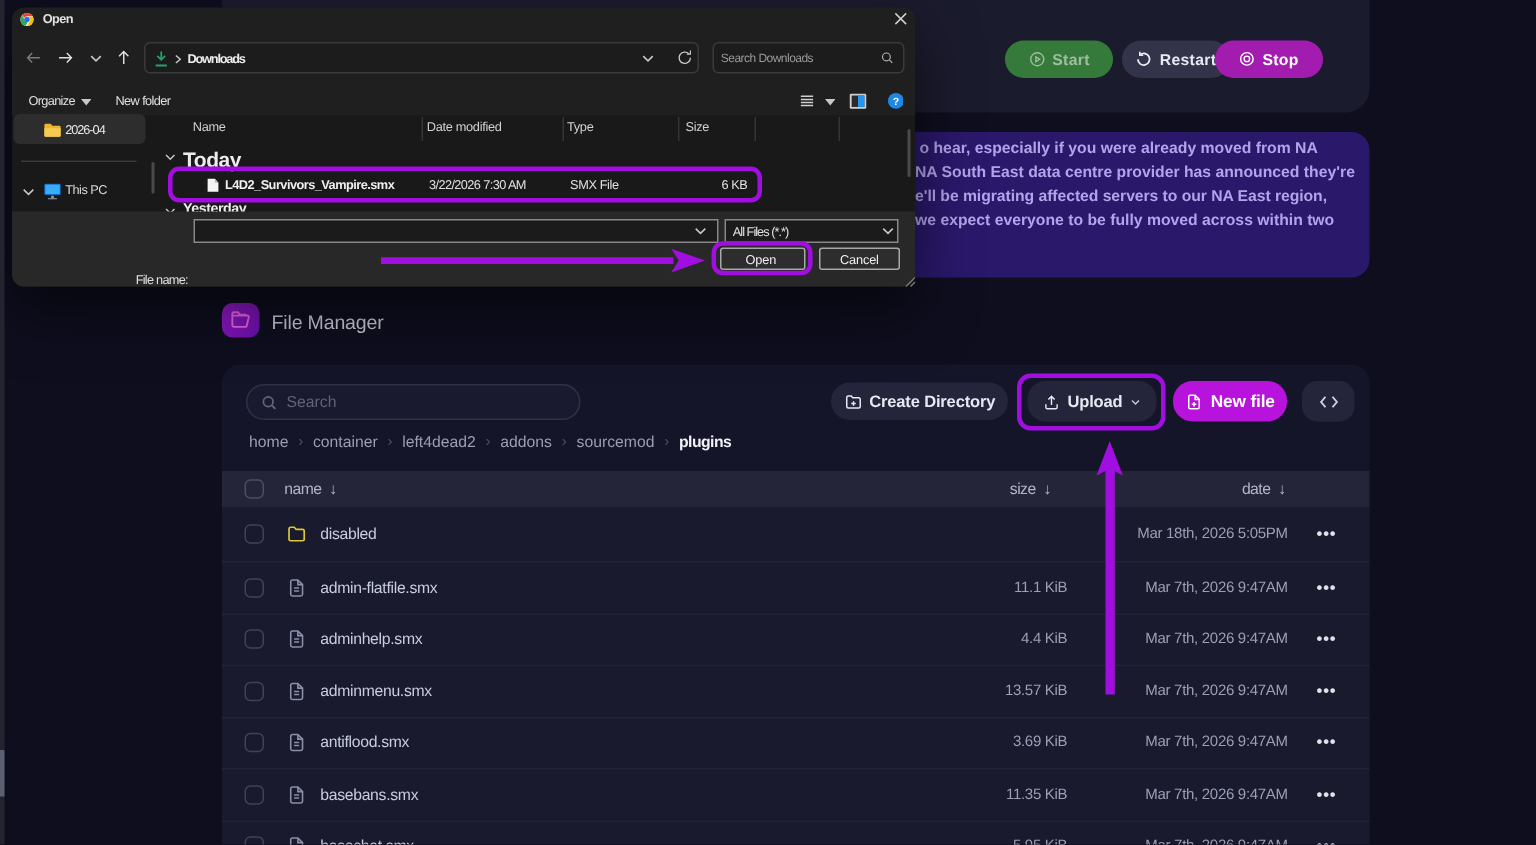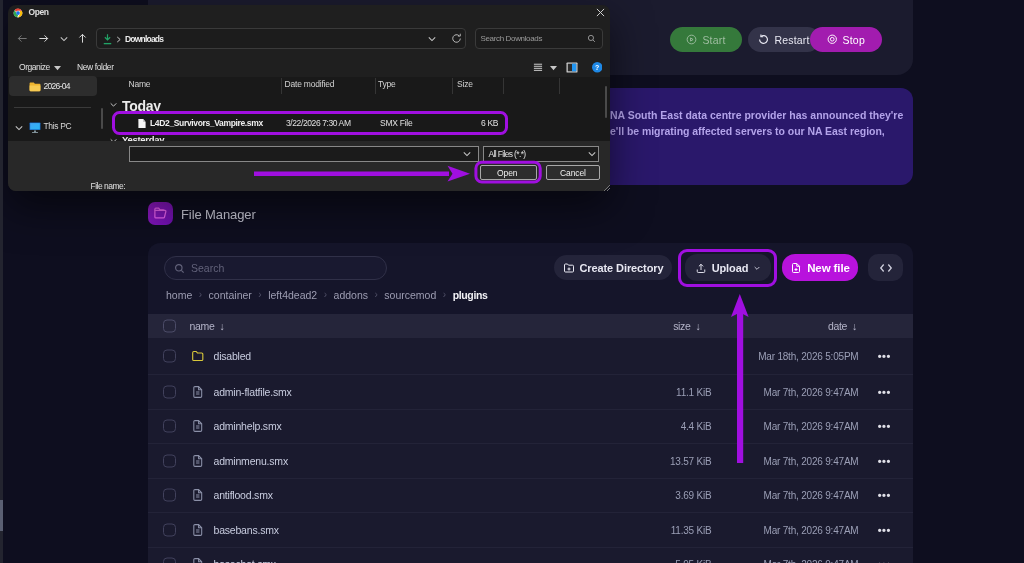--- a/index.html
+++ b/index.html
@@ -3,21 +3,21 @@
 <meta charset="utf-8">
 <style>
   * { margin:0; padding:0; box-sizing:border-box; }
   html,body { width:1024px; height:563px; overflow:hidden; background:#0e0e1f;
     font-family:"Liberation Sans", sans-serif; }
   .abs { position:absolute; }
   #stage { position:relative; width:1024px; height:563px; overflow:hidden; }
 
   
   #headercard { left:148px; top:-24px; width:765px; height:99px; background:#1b1b2e; border-radius:16px; }
-  .pill { position:absolute; top:27px; height:25px; border-radius:13px; display:flex; align-items:center; justify-content:center; gap:5px; font-size:10.5px; font-weight:400; letter-spacing:.2px; }
+  .pill { position:absolute; top:27px; height:25px; border-radius:13px; display:flex; align-items:center; justify-content:center; gap:5px; font-size:10.5px; font-weight:700; letter-spacing:.2px; }
   #btn-start { left:670px; width:72px; background:#35793b; color:#9fbda1; }
   #btn-restart { left:748px; width:72px; background:#333349; color:#e8e8f2; }
   #btn-stop { left:810px; width:72px; background:#a21caf; color:#ffffff; }
 
   #purplebox { left:148px; top:88px; width:765px; height:97px; background:#2a186b; border-radius:12px; }
   .ann { position:absolute; white-space:nowrap; font-size:10.5px; font-weight:700; color:#b3a3ea; }
 
   #fmicon { left:148px; top:202px; width:25px; height:23px; border-radius:7px;
      background:linear-gradient(135deg,#9a1bce,#6c0fae); display:flex; align-items:center; justify-content:center; }
   #fmtitle { left:181px; top:206.5px; font-size:13px; color:#cbcbd8; letter-spacing:-0.1px; }
@@ -76,22 +76,24 @@
   <div id="btn-restart" class="pill"><svg width="11" height="11" viewBox="0 0 24 24" fill="none" stroke="#e8e8f2" stroke-width="2.6">
         <path d="M3.5 12a8.5 8.5 0 1 0 2.8-6.3"></path>
         <path d="M6.3 1.2v4.9h4.9" stroke-width="2.4"></path>
       </svg>Restart</div>
   <div id="btn-stop" class="pill"><svg width="10.5" height="10.5" viewBox="0 0 24 24" fill="none" stroke="#fff" stroke-width="2.2">
         <circle cx="12" cy="12" r="9.5"></circle>
         <circle cx="12" cy="12" r="4.2"></circle>
       </svg>Stop</div>
 
   <div id="purplebox" class="abs"></div>
+  <div class="ann" style="left:613px; top:92.5px;">o hear, especially if you were already moved from NA</div>
   <div class="ann" style="left:610px; top:108.5px;">NA South East data centre provider has announced they're</div>
   <div class="ann" style="left:610px; top:124.5px; letter-spacing:-0.04px;">e'll be migrating affected servers to our NA East region,</div>
+  <div class="ann" style="left:610px; top:140.5px;">we expect everyone to be fully moved across within two</div>
 
   <div id="fmicon" class="abs">
       <svg width="15" height="15" viewBox="0 0 24 24" fill="none" stroke="#ef66f5" stroke-width="2">
         <path d="M3 7V5a1.5 1.5 0 0 1 1.5-1.5H9l2 2.5h5.5A1.5 1.5 0 0 1 18 7.5"></path>
         <path d="M3 7h16.2a1.4 1.4 0 0 1 1.35 1.8l-2.2 9a1.6 1.6 0 0 1-1.55 1.2H4.6A1.6 1.6 0 0 1 3 17.4z"></path>
       </svg>
     </div>
   <div id="fmtitle" class="abs">File Manager</div>
 
   <div id="card" class="abs"></div>

